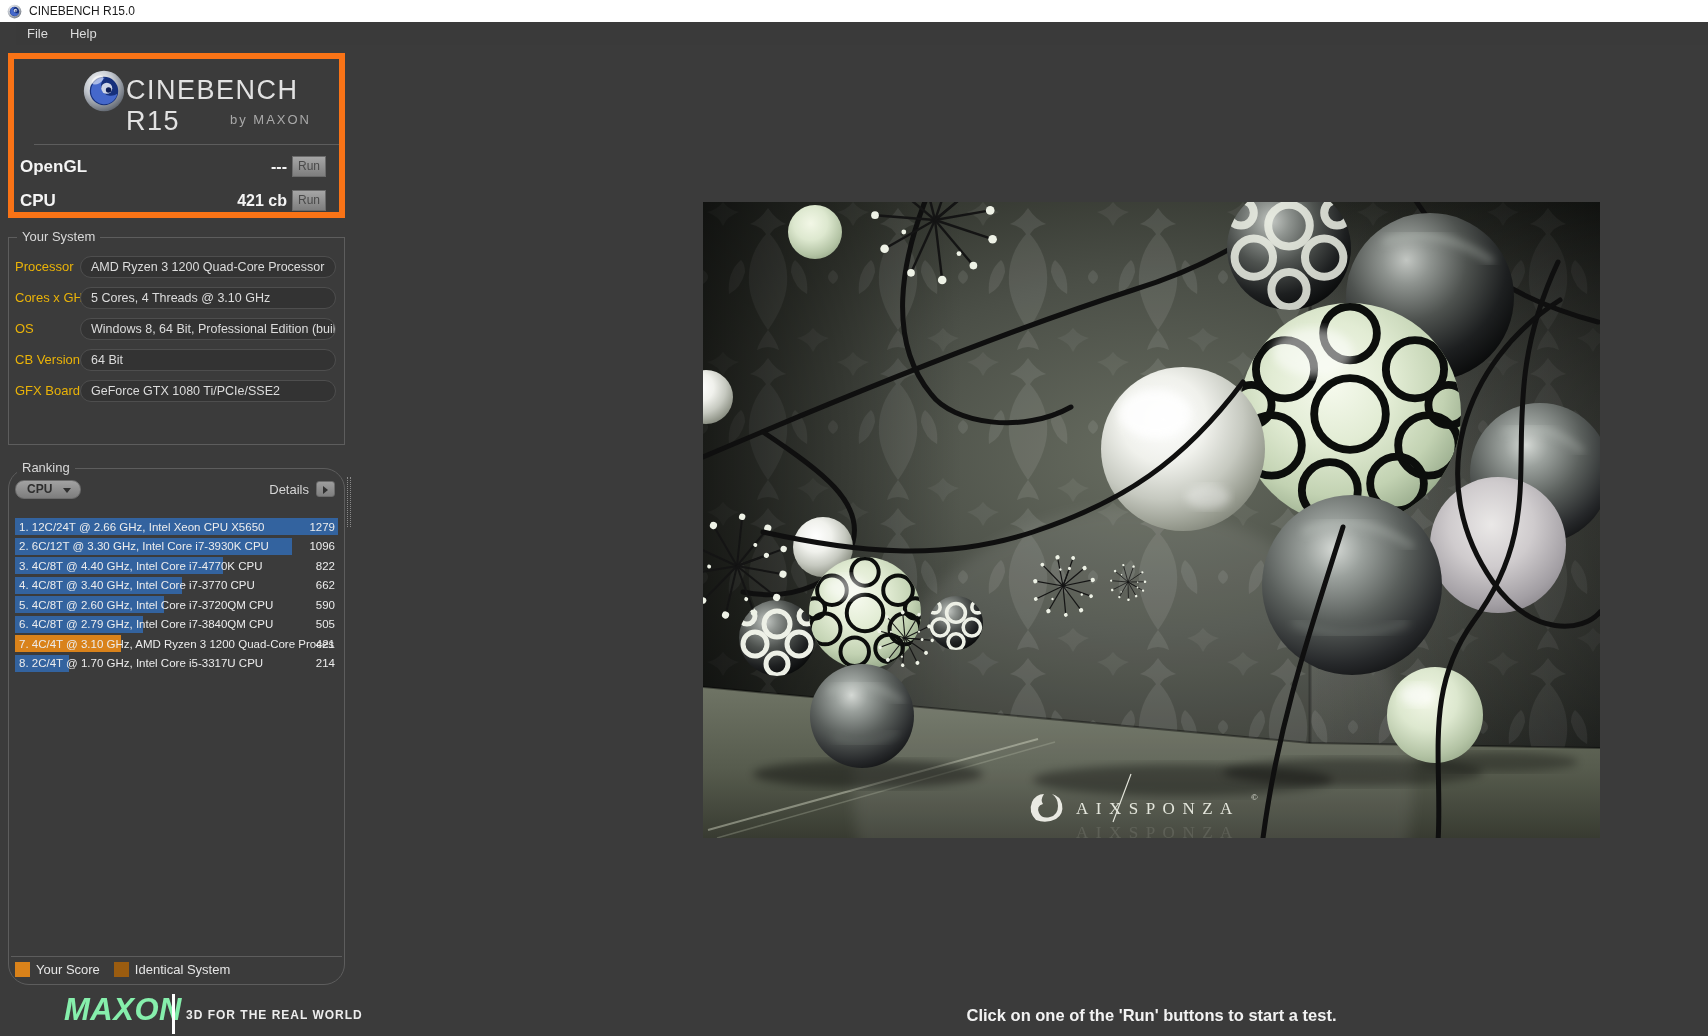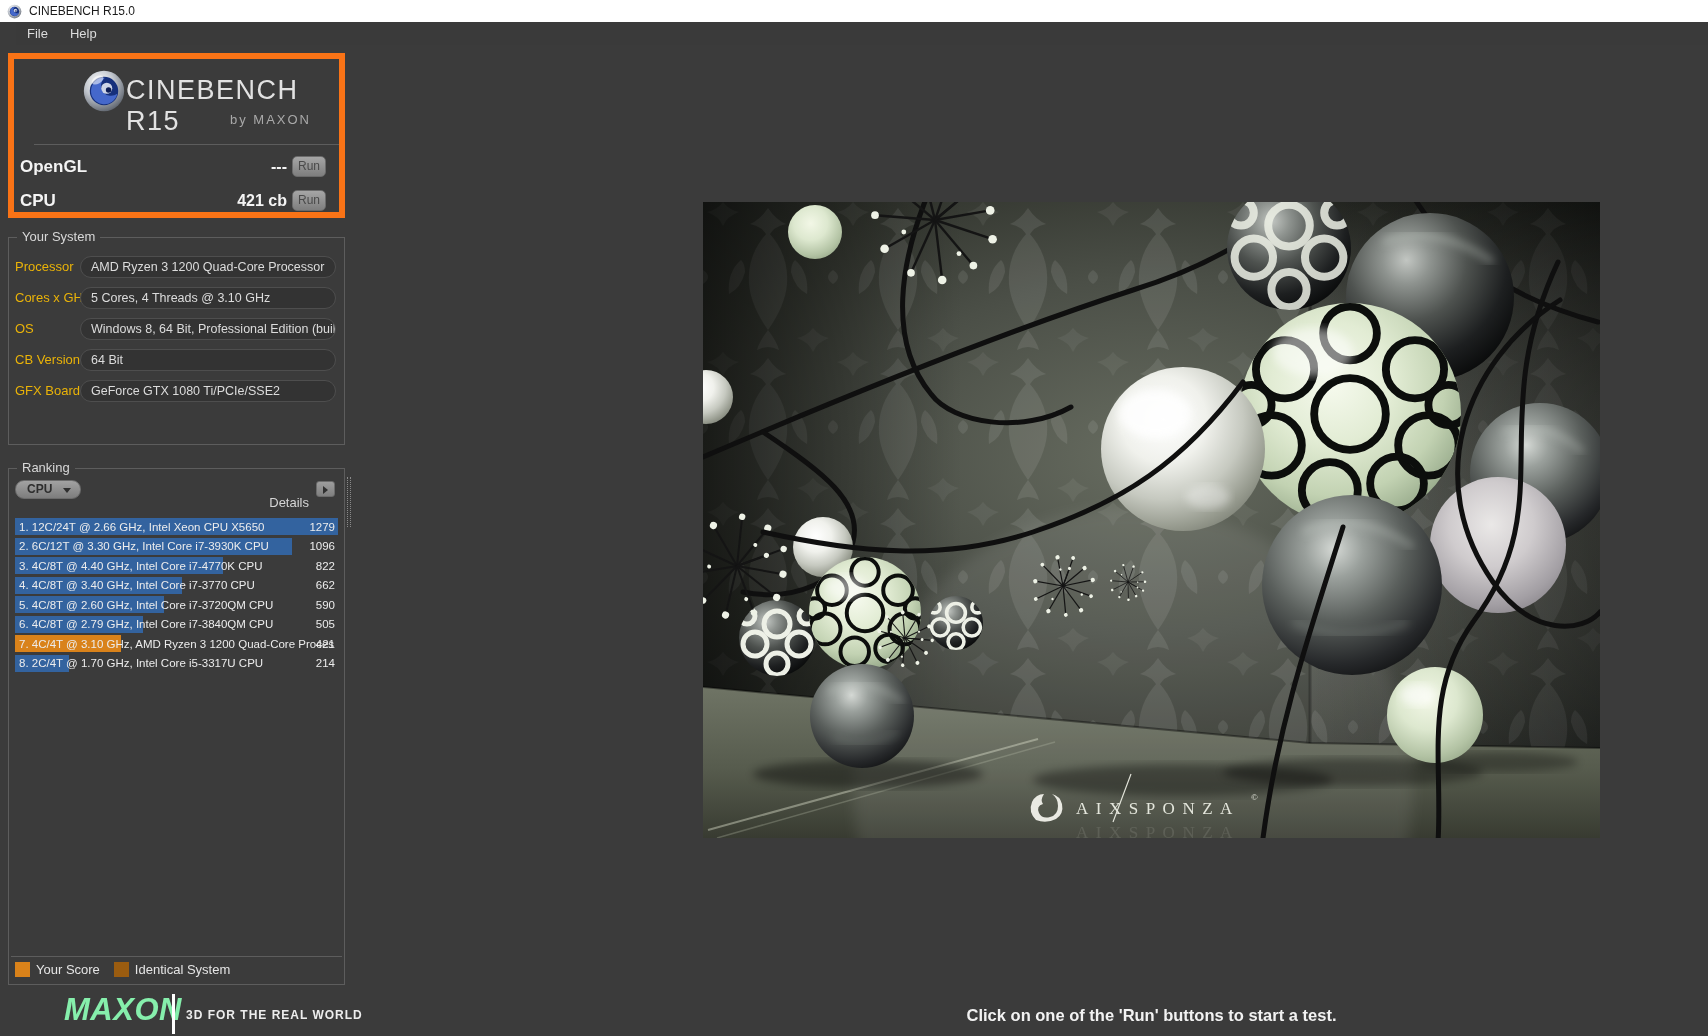--- a/index.html
+++ b/index.html
@@ -17,41 +17,41 @@
   .panel { position:absolute; border:6px solid #f97316;padding-left:20px; }
   #logo-panel { left:8px; top:53px; width:337px; height:165px; }
   .logo-section { position:relative; height:86px; border-bottom:1px solid #5d5d5d; }
   .logo-icon { position:absolute; left:48px; top:10px; width:44px; height:44px; }
   .logo-title { position:absolute; left:92px; top:16px; font-size:27px; letter-spacing:1.5px; color:#e2e2e2; }
   .logo-sub { position:absolute; right:28px; top:53px; font-size:13px; letter-spacing:2px; color:#a9a9a9; }
 
   .bench-row { position:absolute; left:0; width:100%; height:22px; }
   .bench-row .blabel { position:absolute; left:6px; top:0; font-size:17px; font-weight:bold; color:#f4f4f4; line-height:22px; }
   .bench-row .bvalue { position:absolute; right:52px; top:0; font-size:16px; font-weight:bold; color:#f4f4f4; line-height:22px; }
-  .run-btn { position:absolute; right:13px; top:0; width:34px; height:21px; border:1px solid #6b6b6b; border-radius:5px;
+  .run-btn { position:absolute; right:13px; top:0; width:34px; height:21px; border:1px solid #6b6b6b; border-radius:0;
              background:linear-gradient(#a6a6a6,#7e7e7e); color:#4a4a4a; font-size:12px; text-align:center; line-height:19px; cursor:pointer; }
   #row-opengl { top:97px; }
   #row-cpu { top:131px; }
 
   .groupbox { position:absolute; border:1px solid #5d5d5d; }
   .group-label { position:absolute; top:-9px; left:8px; background:#3b3b3b; padding:0 5px; font-size:13px; color:#d8d8d8; }
   #system-group { left:8px; top:237px; width:337px; height:208px; }
   #system-fields { position:absolute; left:0; top:14px; width:100%; }
   .sys-row { position:relative; height:31px; }
   .sys-label { position:absolute; left:6px; top:4px; font-size:13px; color:#eab308; line-height:22px; }
   .sys-value { position:absolute; left:71px; top:4px; width:256px; height:22px; background:#333333; border:1px solid #4e4e4e;
                border-radius:11px; font-size:12.5px; color:#dcdcdc; line-height:20px; padding:0 10px; white-space:nowrap; overflow:hidden; }
 
-  #ranking-group { left:8px; top:468px; width:337px; height:517px; }
+  #ranking-group { left:8px; top:468px; width:337px; height:517px;border-radius:21px; }
   .dropdown { position:absolute; left:6px; top:11px; width:66px; height:19px; border-radius:9px;
               background:linear-gradient(#a2a2a2,#7d7d7d); border:1px solid #6b6b6b; cursor:pointer; }
   .dropdown .dd-text { position:absolute; left:11px; top:0; font-size:12px; font-weight:bold; color:#2e2e2e; line-height:17px; }
   .dropdown .caret { position:absolute; right:9px; top:7px; width:0; height:0;
                      border-left:4px solid transparent; border-right:4px solid transparent; border-top:5px solid #2e2e2e; }
-  .details-label { position:absolute; right:35px; top:26px; font-size:13px; color:#d6d6d6;text-align:center; }
+  .details-label { position:absolute; right:35px; top:13px; font-size:13px; color:#d6d6d6;text-align:center; }
   .details-btn { position:absolute; right:9px; top:12px; width:19px; height:16px; border-radius:3px;
                  background:linear-gradient(#9d9d9d,#7f7f7f); border:1px solid #6b6b6b; cursor:pointer; }
   .details-btn .arrow { position:absolute; left:6px; top:4px; width:0; height:0;
                         border-top:4px solid transparent; border-bottom:4px solid transparent; border-left:5px solid #2f2f2f; }
   #ranking-list { position:absolute; left:6px; top:49px; right:6px; }
   .rank-row { position:relative; height:17px; margin-bottom:2.5px; cursor:default; }
   .rank-bar { position:absolute; left:0; top:0; bottom:0; }
   .rank-label { position:absolute; left:4px; top:50%; transform:translateY(-50%); font-size:11.5px; color:#ececec; white-space:nowrap; z-index:2; }
   .rank-score { position:absolute; right:3px; top:50%; transform:translateY(-50%); font-size:11.5px; color:#ececec; z-index:2; }
   .rank-sep { position:absolute; left:2px; right:2px; top:487px; height:1px; background:#5d5d5d; }

